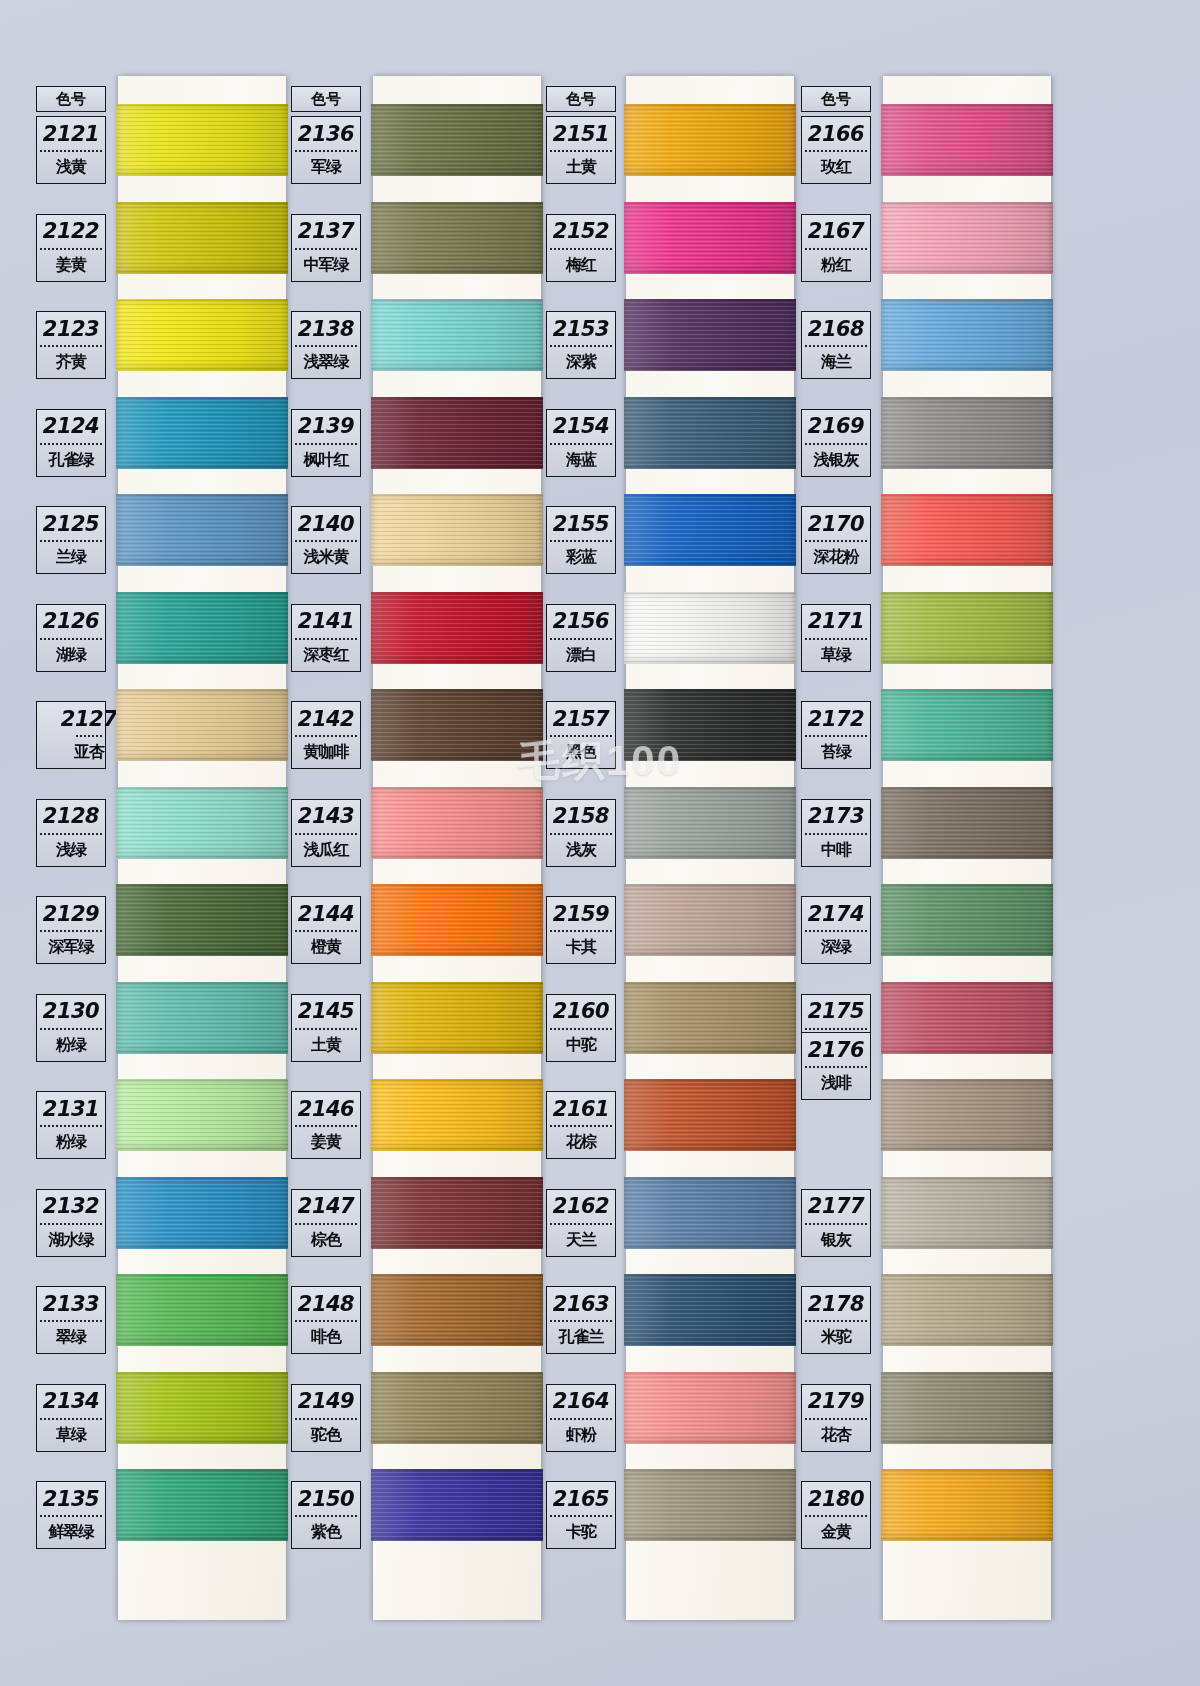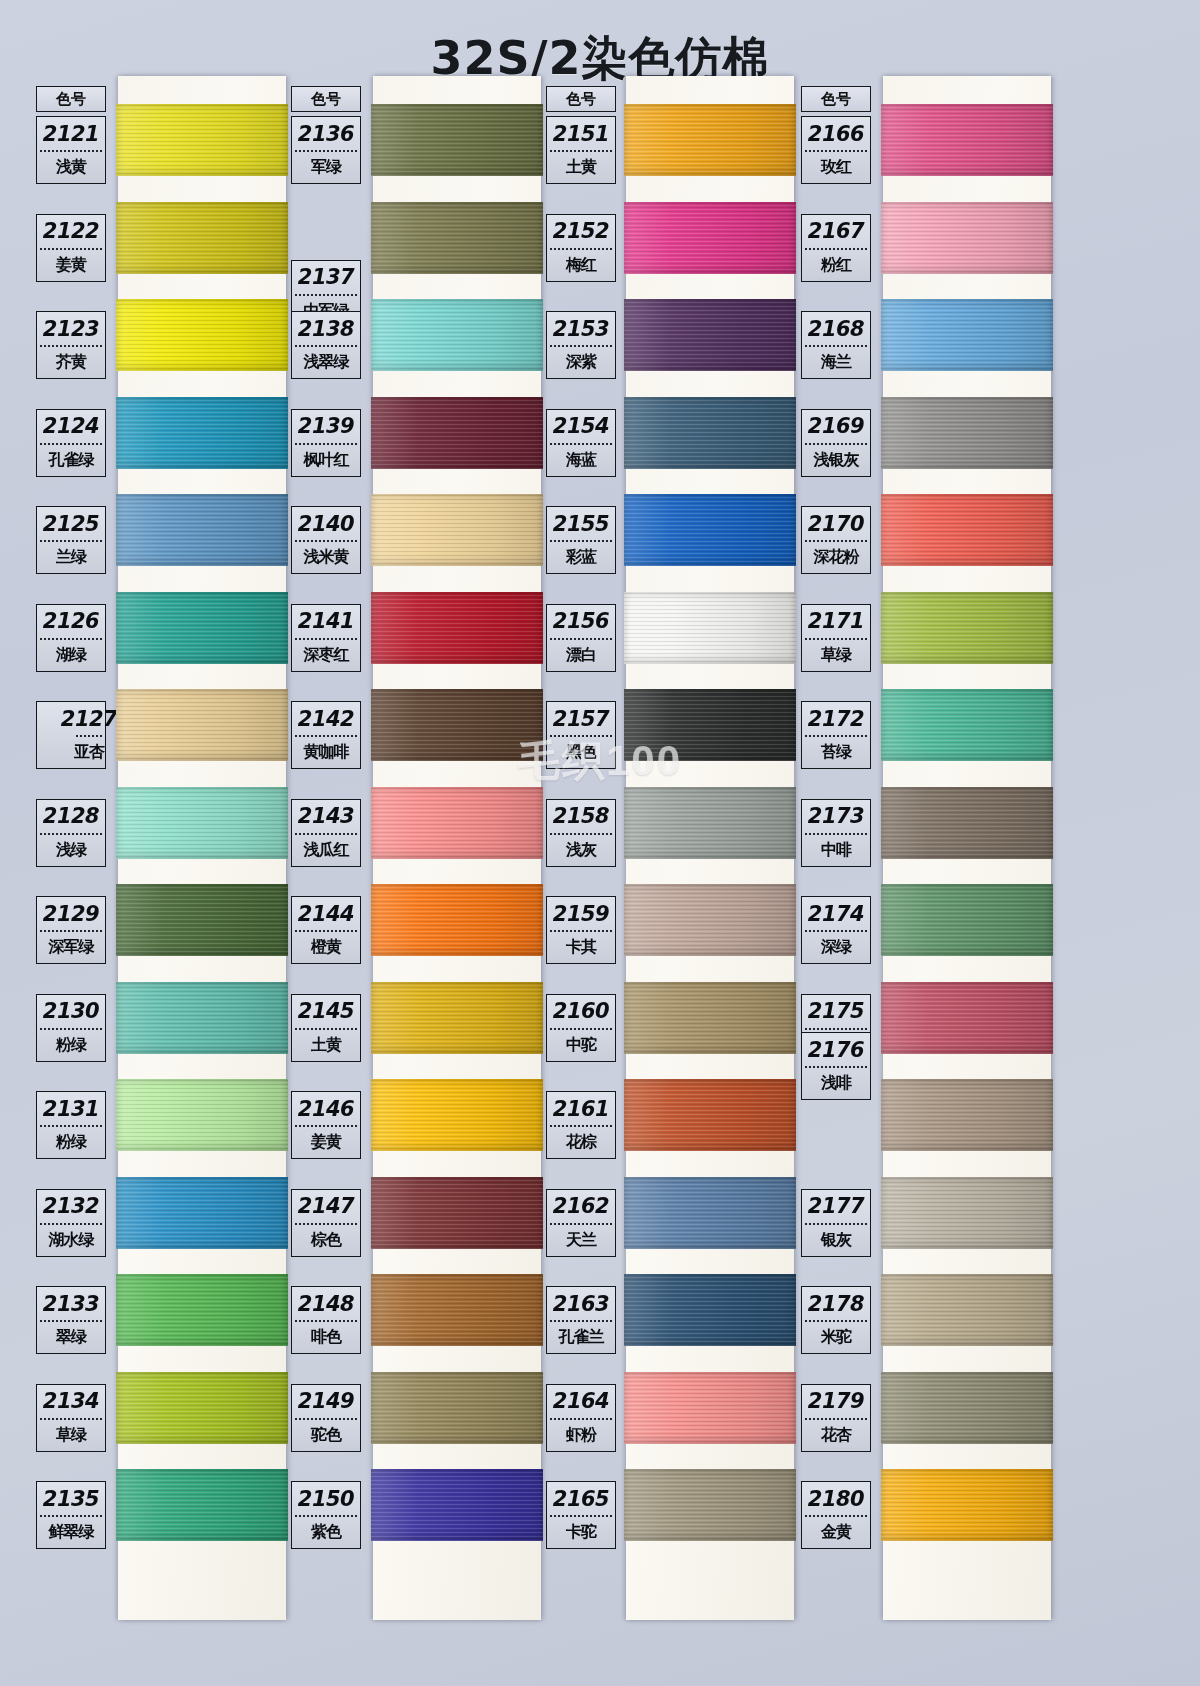--- a/index.html
+++ b/index.html
@@ -97,21 +97,20 @@
     text-shadow:0 1px 2px rgba(120,120,130,.25);
   }
   .wm .wm-main{font-size:42px;font-weight:bold;letter-spacing:2px;line-height:1;}
   .wm .wm-sub{font-size:22px;letter-spacing:7px;margin-top:10px;}
 </style>
 </head>
 <body>
 
 <div id="sheet">
 
-  <div class="title">32S/2染色仿棉</div>
 
   <div class="col col-1">
     <div class="labels">
       <div class="hdr">色号</div>
     <div class="lblcell" style="position: absolute; top: 30px;">
           <div class="code">2121</div>
           <div class="sep"></div>
           <div class="name">浅黄</div>
         </div>
         <div class="lblcell" style="position: absolute; top: 127.5px;">
@@ -250,21 +249,21 @@
   </div>
 
   <div class="col col-2">
     <div class="labels">
       <div class="hdr">色号</div>
     <div class="lblcell" style="position: absolute; top: 30px;">
           <div class="code">2136</div>
           <div class="sep"></div>
           <div class="name">军绿</div>
         </div>
-        <div class="lblcell" style="position: absolute; top: 127.5px; margin-top: 46px;">
+        <div class="lblcell" style="position: absolute; top: 127.5px;">
           <div class="code">2137</div>
           <div class="sep"></div>
           <div class="name">中军绿</div>
         </div>
         <div class="lblcell" style="position: absolute; top: 225px;">
           <div class="code">2138</div>
           <div class="sep"></div>
           <div class="name">浅翠绿</div>
         </div>
         <div class="lblcell" style="position: absolute; top: 322.5px;">

